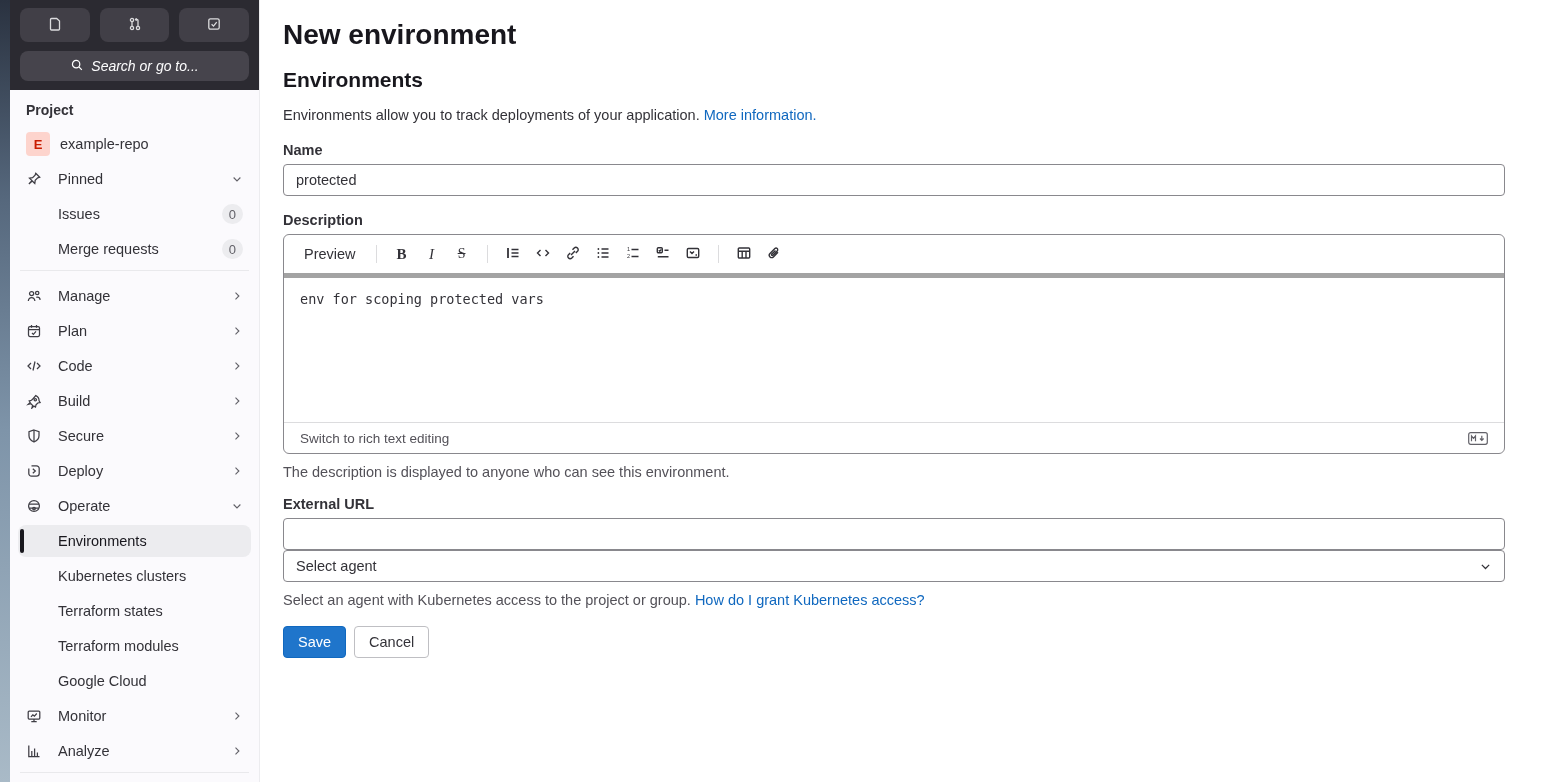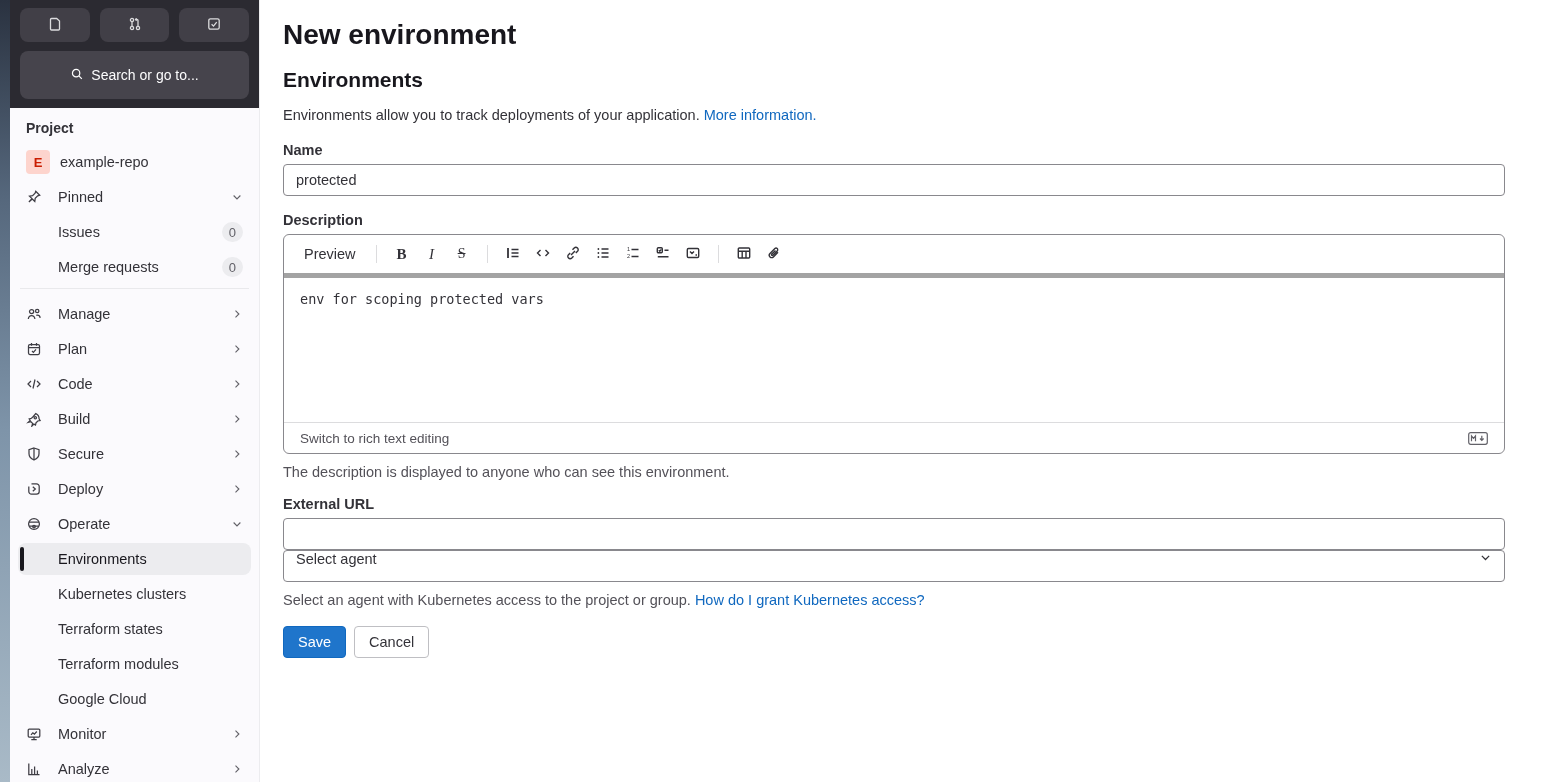--- a/index.html
+++ b/index.html
@@ -15,22 +15,22 @@
     background:linear-gradient(180deg,#2a3240 0%,#55677c 25%,#7e94a9 55%,#a9bac7 100%); }
 
   
   .sidebar { width:250px; height:100%; background:#fbfafd; border-right:1px solid #ececef;
     display:flex; flex-direction:column; flex-shrink:0; }
   .sb-dark { background:#2b2a31; padding:8px 10px 9px; }
   .sb-shortcuts { display:flex; gap:10px; }
   .sb-shortcut { flex:1; height:34px; background:#413f47; border:none; border-radius:8px;
     display:flex; align-items:center; justify-content:center; cursor:pointer; }
   .sb-shortcut svg { stroke:#dcdcde; fill:none; stroke-width:1.3; }
-  .sb-search { margin-top:9px; height:48px; background:#46444c; border-radius:8px;
-    display:flex; align-items:center; justify-content:center; gap:7px; color:#fff; cursor:pointer; }
+  .sb-search { margin-top:9px; height:30px; background:#46444c; border-radius:8px;
+    display:flex; align-items:center; justify-content:center; gap:7px; color:#fff; cursor:pointer;font-style:italic; }
   .sb-search svg { stroke:#fff; fill:none; stroke-width:1.4; }
   .sb-search span { font-size:14px; color:#fdfdfe; }
 
   .sb-body { flex:1; padding-top:8px; overflow:hidden; }
   .sb-heading { font-weight:700; font-size:14px; color:#333238; padding:4px 16px 10px; }
   .sb-row { height:32px; margin:0 8px 3px; padding:0 8px; border-radius:8px;
     display:flex; align-items:center; cursor:pointer; position:relative; }
   .sb-row .ic { width:16px; height:16px; margin-right:16px; flex-shrink:0;
     display:flex; align-items:center; justify-content:center; }
   .sb-row .ic svg { stroke:#3e3d44; fill:none; stroke-width:1.25; }
@@ -79,21 +79,21 @@
   .md-footer { display:flex; align-items:center; justify-content:space-between;
     border-top:1px solid #dcdcde; padding:6px 16px; height:31px; }
   .md-switch { font-size:13.5px; color:#535158; background:none; border:none; cursor:pointer;
     font-family:inherit; padding:0; }
   .md-mark { display:flex; align-items:center; cursor:pointer; }
   .md-mark svg { stroke:#626168; fill:none; stroke-width:1.2; }
   .helper { font-size:14.5px; line-height:20px; color:#535158; margin-top:8px; }
 
   
   .select-box { width:100%; height:32px; border:1px solid #89888d; border-radius:4px;
-    display:flex; align-items:flex-start; padding:0 12px; cursor:pointer; background:#fff; }
+    display:flex; align-items:center; padding:0 12px; cursor:pointer; background:#fff; }
   .select-box .sel-text { font-size:14.5px; color:#333238; }
   .select-box .sel-chev { margin-left:auto; display:flex; }
   .select-box svg { stroke:#333238; fill:none; stroke-width:1.5; }
 
   .actions { display:flex; gap:8px; margin-top:16px; }
   .btn { height:32px; border-radius:4px; font-size:14.5px; font-family:inherit;
     padding:0 14px; cursor:pointer;text-align:center; }
   .btn-primary { background:#1f75cb; border:1px solid #1068bf; color:#fff; }
   .btn-default { background:#fff; border:1px solid #bfbfc3; color:#333238; }
 </style>

